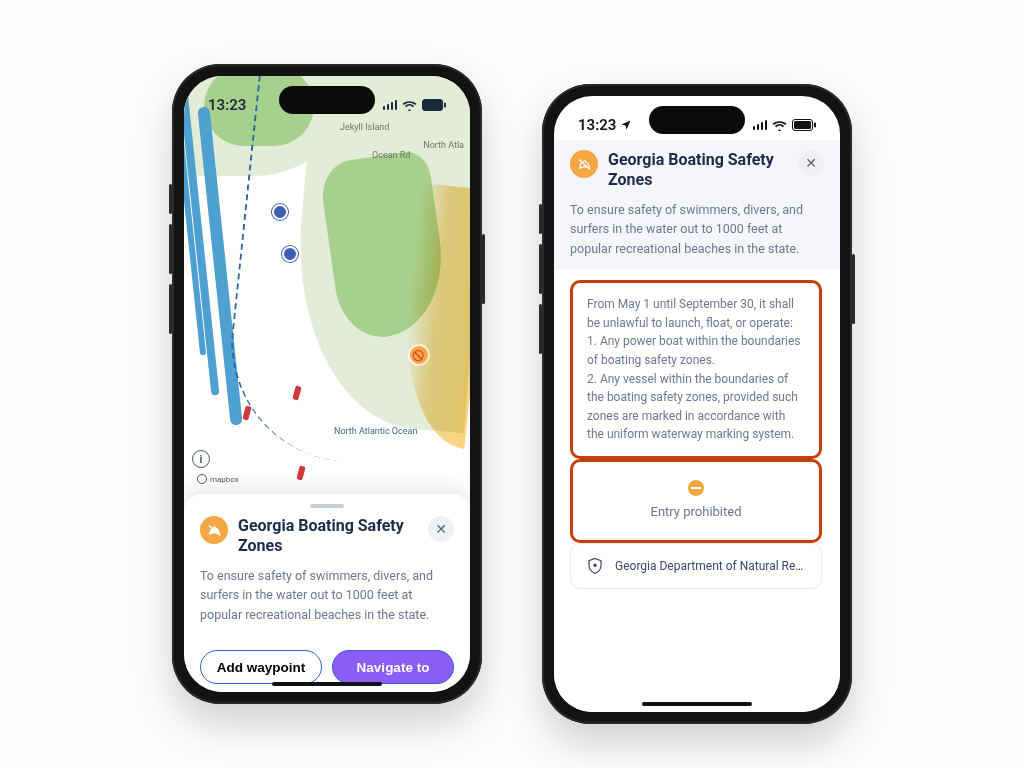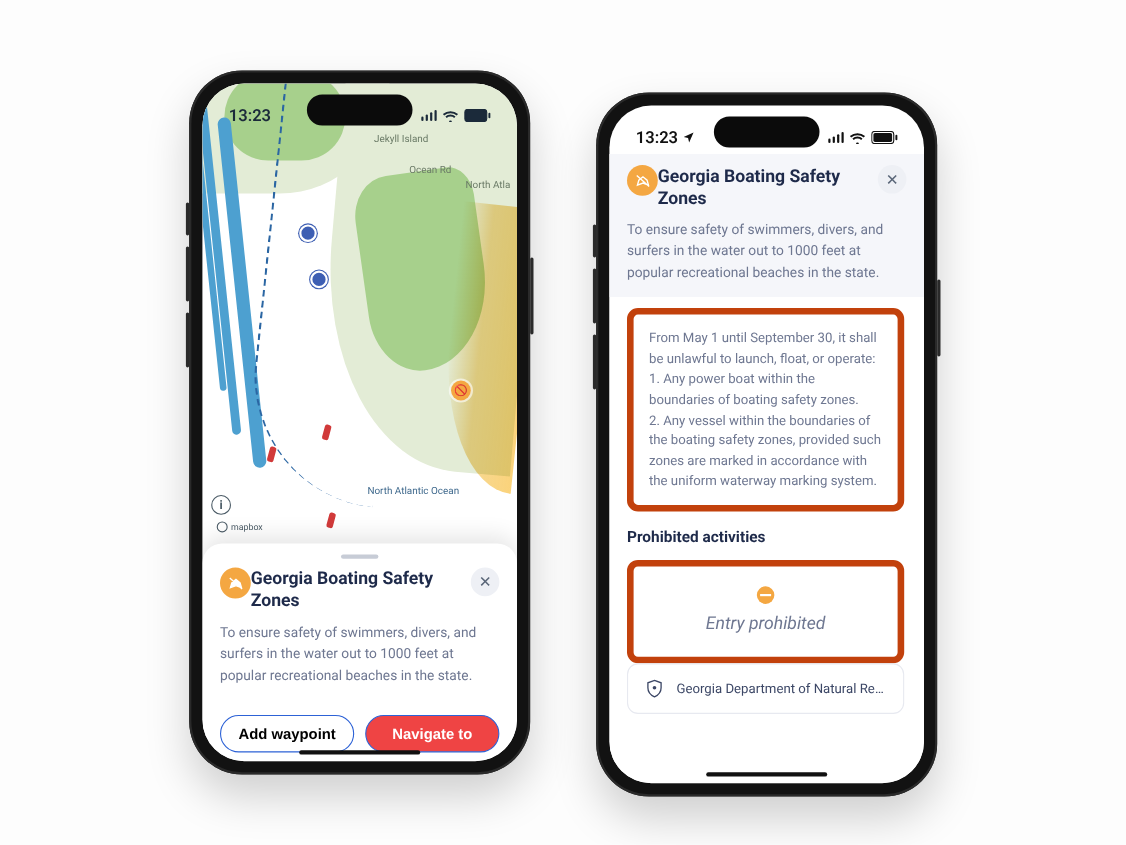--- a/index.html
+++ b/index.html
@@ -120,42 +120,42 @@
     box-shadow: 0 -6px 20px rgba(0,0,0,0.10);
     padding: 10px 16px 8px;
     display:flex;
     flex-direction:column;
     position: relative;
     z-index:10;
   }
   .sheet.collapsed { height: 198px; }
   .sheet-grab { width:34px; height:4px; border-radius:3px; background:#c7ccd6; align-self:center; margin-bottom:8px;}
 
-  .sheet-header { display:flex; align-items:flex-start; gap:0; }
+  .sheet-header { display:flex; align-items:flex-start; gap:10px; }
   .zone-icon { flex:none; width:28px; height:28px; border-radius:50%; background:#f4a742; display:flex; align-items:center; justify-content:center;}
   .zone-icon svg { width:15px; height:15px; }
   .sheet-title { font-size:16px; font-weight:700; color:#1e2a4a; line-height:1.25; flex:1;}
   .close-btn { flex:none; width:26px; height:26px; border-radius:50%; background:#eef0f5; border:none; color:#5b6779; font-size:14px; display:flex; align-items:center; justify-content:center; cursor:pointer;}
 
   .sheet-body { margin-top:10px; font-size:12.5px; line-height:1.55; color:#6e7791; overflow:hidden; flex:1;}
   .sheet-body.scroll { overflow-y:auto; padding-right:2px; }
   .sheet-body.scroll::-webkit-scrollbar{width:0;}
 
   .section-title { font-size:14px; font-weight:700; color:#1e2a4a; margin:14px 0 8px; }
-  .card { border:6px solid #c2410c; border-radius:10px; padding:12px 14px; font-size:12px; line-height:1.55; color:#6e7791;}
+  .card { border:3px solid #c2410c; border-radius:10px; padding:12px 14px; font-size:12px; line-height:1.55; color:#6e7791;}
   .card.center { display:flex; flex-direction:column; align-items:center; gap:6px; padding:18px;}
   .prohibit-icon { width:16px; height:16px; border-radius:50%; background:#f4a742; position:relative;}
   .prohibit-icon::after{content:""; position:absolute; left:3px; right:3px; top:7px; height:2px; background:#fff;}
   .info-row { display:flex; align-items:center; gap:10px; border:1px solid #e7e9f0; border-radius:10px; padding:12px 14px; font-size:12px; color:#3c4766; white-space:nowrap; overflow:hidden; text-overflow:ellipsis;}
   .badge-icon { width:20px; height:20px; flex:none; display:flex; align-items:center; justify-content:center;}
 
   .sheet-actions { display:flex; gap:10px; padding-top:10px; margin-top:6px; background:#fff;}
   .btn { flex:1; height:34px; border-radius:18px; font-size:13.5px; font-weight:600; border:1.5px solid #2d62d6; display:flex; align-items:center; justify-content:center; cursor:pointer;}
   .btn.outline { background:#fff; color:#000000;}
-  .btn.solid { background:#ef4444; color:#fff;}
+  .btn.solid { background:#8b5cf6; color:#fff;}
 
   .home-indicator { position:absolute; bottom:6px; left:50%; transform:translateX(-50%); width:110px; height:4px; background:#111; border-radius:3px; z-index:60;}
 
   
   .detail-sheet { flex:1; display:flex; flex-direction:column; padding:0 16px 8px; background:#fff;}
   .detail-sheet .top { padding-top:6px;}
   .bg-band { background:#f5f6fa; margin:0 -16px; padding:0 16px;}
 
   
   .buoy { position:absolute; width:6px; height:14px; background:#d13a3a; border-radius:2px; transform:rotate(15deg);}
@@ -208,22 +208,22 @@
         <div class="river"></div>
         <div class="channel"></div>
         <div class="nav-marker" style="top:128px; left:88px;"></div>
         <div class="nav-marker" style="top:170px; left:98px;"></div>
         <div class="map-pin" style="top:270px; right:42px;">🚫</div>
         <div class="buoy" style="top:330px; left:60px;"></div>
         <div class="buoy" style="top:390px; left:114px;"></div>
         <div class="buoy" style="top:310px; left:110px;"></div>
         <span class="map-label" style="top:46px; left:156px;">Jekyll Island</span>
         <span class="map-label" style="top:74px; left:188px;">Ocean Rd</span>
-        <span class="map-label" style="top:64px; right:6px;margin-top:24px;">North Atla</span>
-        <span class="map-label" style="top:350px; left:150px; color:#3e688c;margin-top:16px;">North Atlantic Ocean</span>
+        <span class="map-label" style="top:64px; right:6px;">North Atla</span>
+        <span class="map-label" style="top:350px; left:150px; color:#3e688c;">North Atlantic Ocean</span>
       </div>
       <div class="info-chip">
         <div class="info-btn">i</div>
         <div class="mapbox-chip">
             <span>mapbox</span>
           </div>
       </div>
     </div>
 
     <div class="sheet collapsed">
@@ -303,24 +303,23 @@
           </button>
         </div>
         <div class="sheet-body" style="margin:10px 0 12px;">To ensure safety of swimmers, divers, and surfers in the water out to 1000 feet at popular recreational beaches in the state.</div>
       </div>
 
       <div class="sheet-body scroll">
         <div class="card" style="white-space:pre-line;">From May 1 until September 30, it shall be unlawful to launch, float, or operate:
 1. Any power boat within the boundaries of boating safety zones.
 2. Any vessel within the boundaries of the boating safety zones, provided such zones are marked in accordance with the uniform waterway marking system.</div>
 
-        <div class="section-title">Prohibited activities</div>
         <div class="card center">
           <div class="prohibit-icon"></div>
-          <div style="font-size:16px;font-style:italic;">Entry prohibited</div>
+          <div style="font-size:13px;">Entry prohibited</div>
         </div>
 
         <div class="info-row">
           <span class="badge-icon">
             <svg viewBox="0 0 24 24" width="18" height="18">
                 <path d="M12 2l8 3v6c0 5-3.5 9-8 11-4.5-2-8-6-8-11V5l8-3z" fill="none" stroke="#3c4766" stroke-width="1.6"></path>
                 <circle cx="12" cy="11" r="2.2" fill="#3c4766"></circle>
               </svg>
           </span>
           <span style="overflow:hidden; text-overflow:ellipsis;">Georgia Department of Natural Resou…</span>

